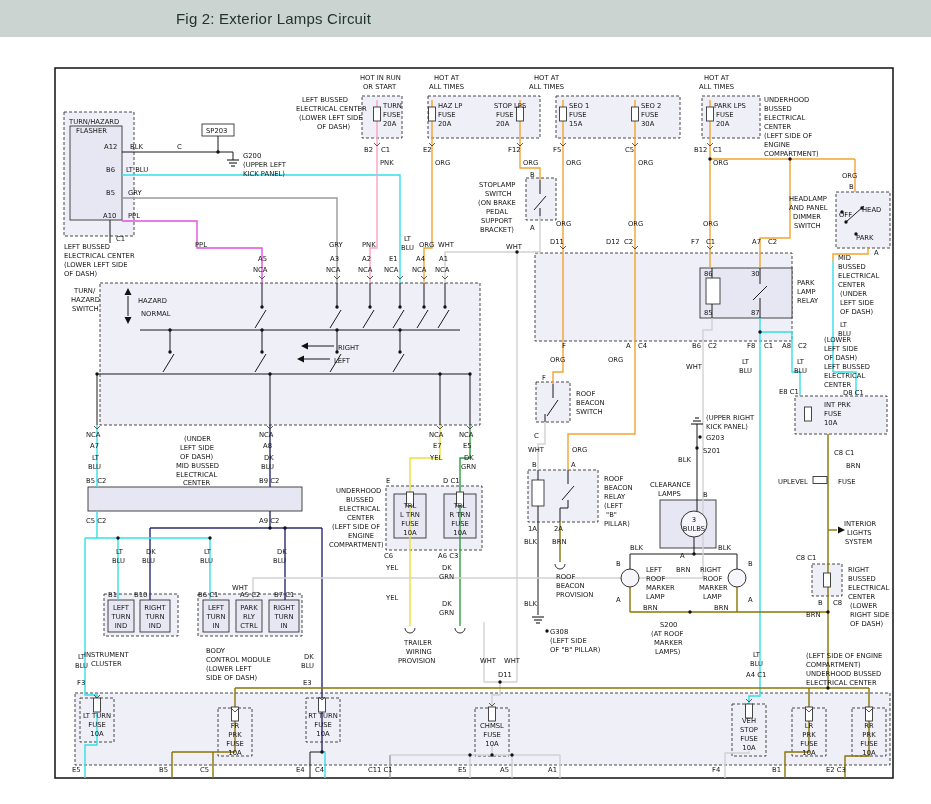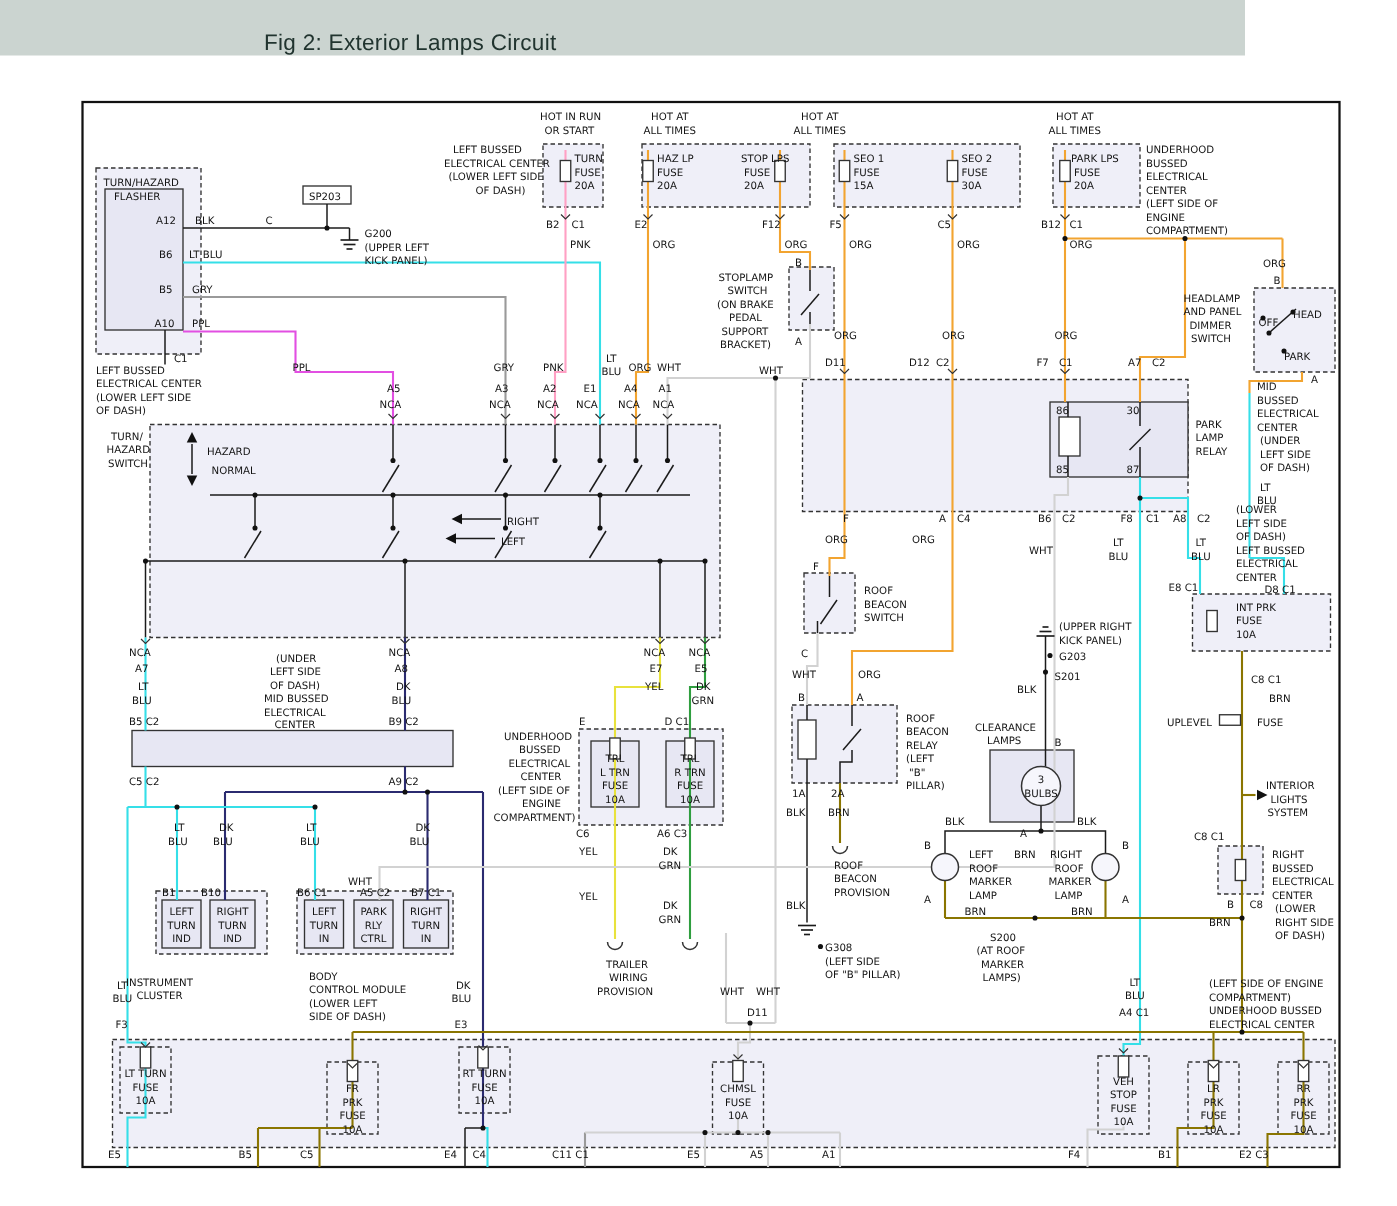--- a/index.html
+++ b/index.html
@@ -1,17 +1,17 @@
 <!DOCTYPE html>
 <html><head>
 <meta charset="utf-8">
 <style>
   html,body{margin:0;padding:0;background:#fff;}
   body{width:931px;height:804px;position:relative;font-family:"Liberation Sans","DejaVu Sans",sans-serif;overflow:hidden;}
-  .title-band{position:absolute;top:0;left:0;width:830px;height:37px;background:#cbd4d0;display:flex;align-items:flex-end;}
+  .title-band{position:absolute;top:0;left:0;width:931px;height:37px;background:#cbd4d0;display:flex;align-items:center;}
   .title-band span{margin-left:176px;font-size:15px;color:#21342f;letter-spacing:.2px;}
   svg{position:absolute;left:0;top:0;}
   text{font-family:"DejaVu Sans","Liberation Sans",sans-serif;fill:#141414;}
 </style>
 </head>
 <body>
 
 <div class="title-band">
   <span>Fig 2: Exterior Lamps Circuit</span>
 </div>

